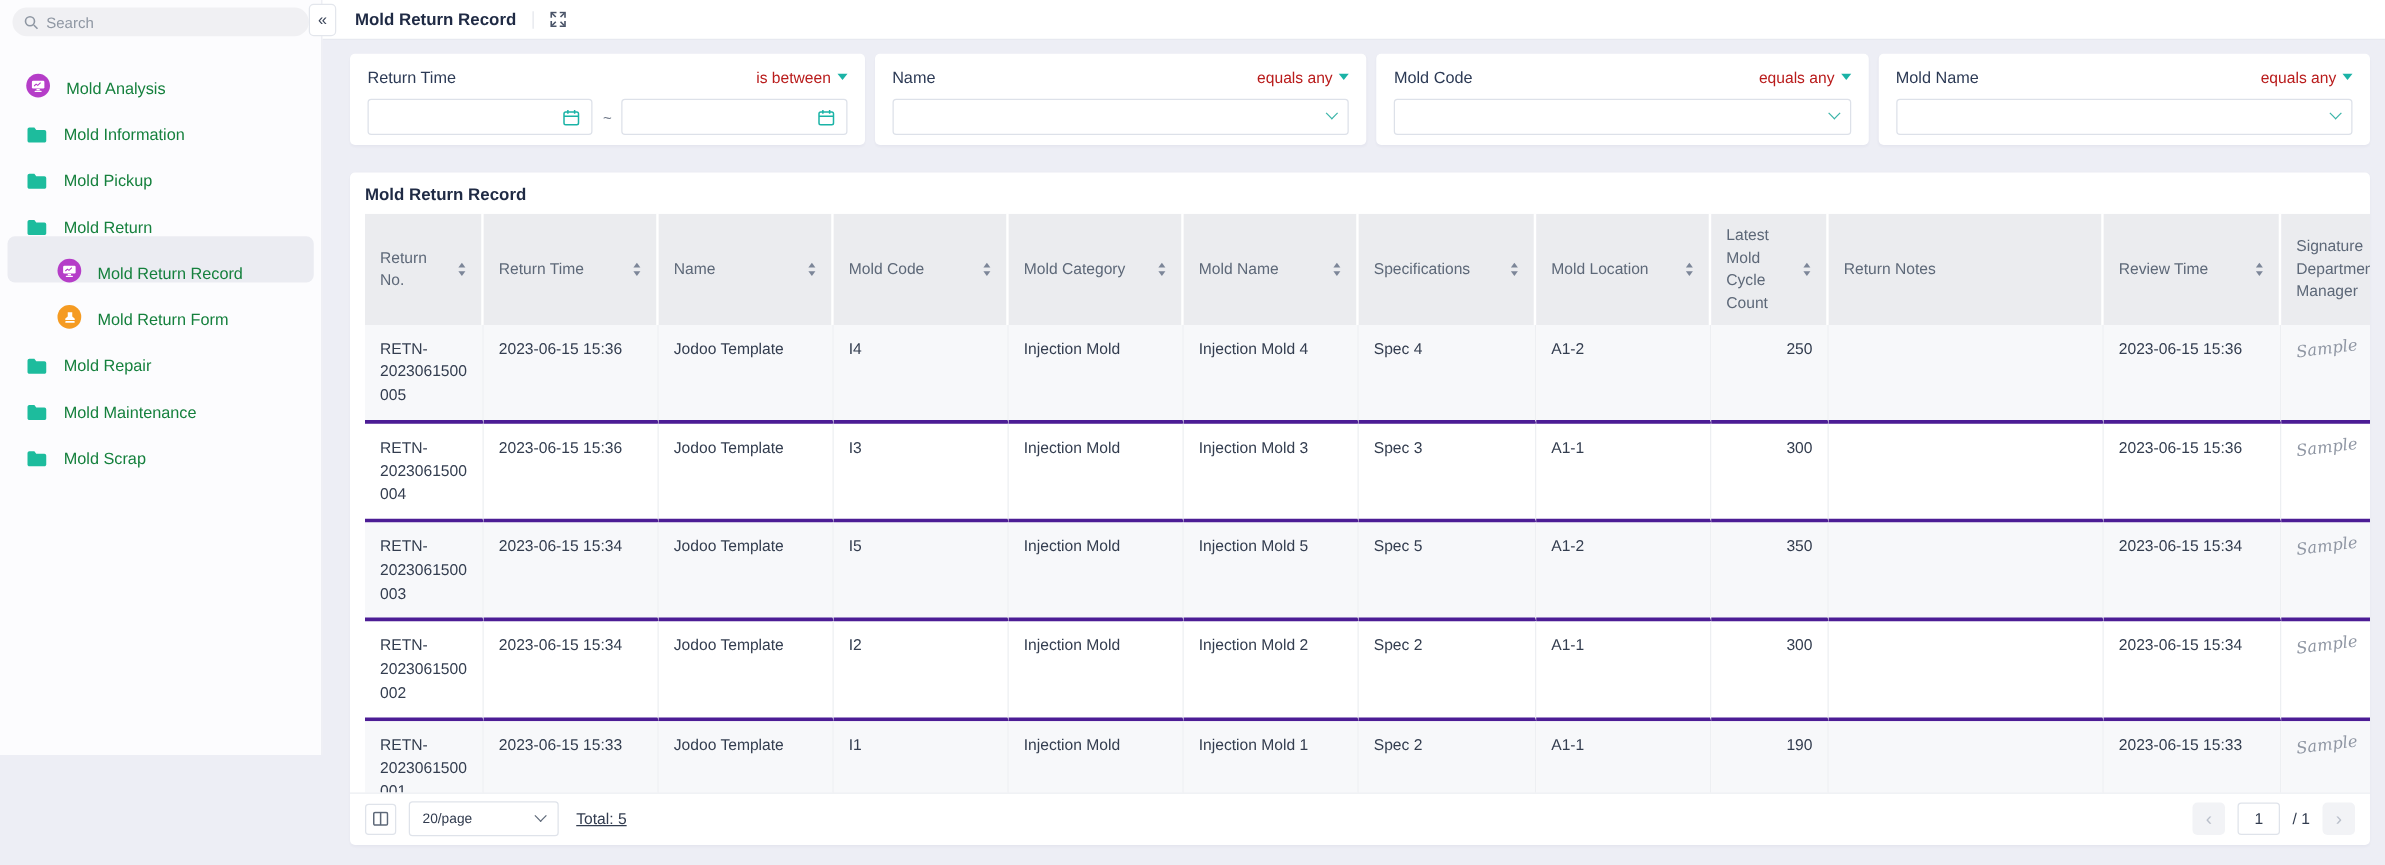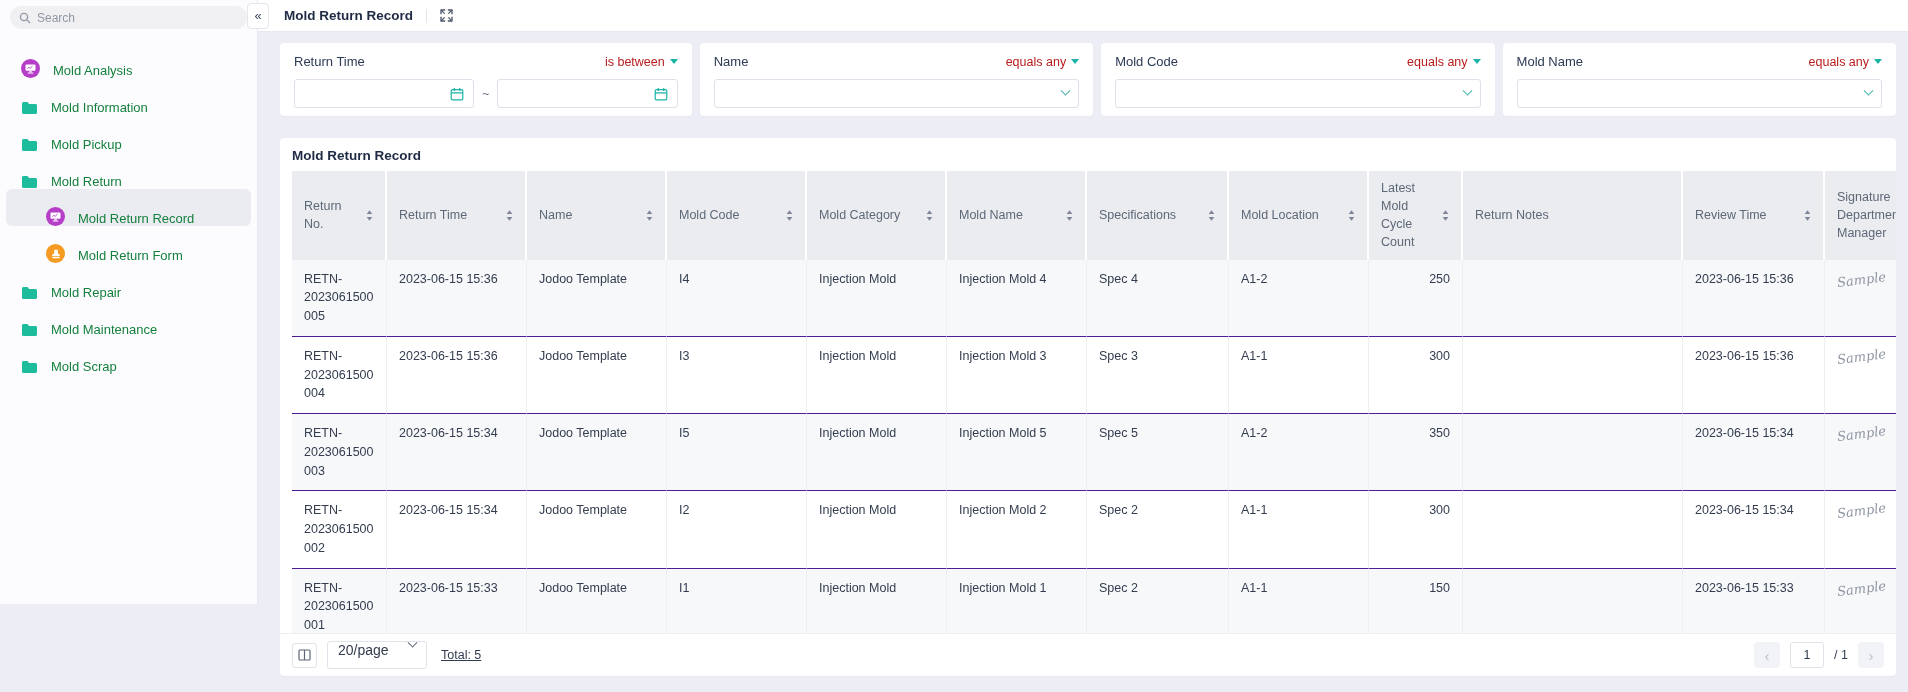--- a/index.html
+++ b/index.html
@@ -88,44 +88,44 @@
   table { border-collapse:separate; border-spacing:0; table-layout:fixed; width:1660px; }
   thead th {
     background:#ebecef; height:64px; padding:8px 12px; font-weight:normal;
     font-size:12.5px; color:#5d6878; text-align:left; vertical-align:middle;
     border-right:2px solid #fff; overflow:hidden;
   }
   thead th .th-inner { display:flex; justify-content:space-between; align-items:center; gap:6px; }
   thead th .th-label { line-height:1.45; }
   tbody td {
     height:71px; padding:10px 12px; font-size:12.5px; color:#333d4f;
-    vertical-align:top; border-right:1px solid #edeff2; border-bottom:1px solid #4c1d95;
+    vertical-align:top; border-right:1px solid #edeff2; border-bottom:3px solid #4c1d95;
     overflow:hidden; overflow-wrap:anywhere; line-height:1.5;
   }
   tbody tr:nth-child(odd) td { background:#f7f8fa; }
   tbody td:nth-child(9) { text-align:right; }
   .sig {
     display:inline-block; transform:rotate(-7deg);
     font-family:"DejaVu Serif", serif; font-style:italic;
     color:#8f96a3; font-size:13px; white-space:nowrap;
   }
 
   
   .card-footer {
     margin-top:auto; height:44px; border-top:1px solid #eceef2;
     display:flex; align-items:center; padding:0 12px; gap:10px;
   }
   .col-btn {
     width:25px; height:25px; border:1px solid #dfe3ea; border-radius:3px;
     display:flex; align-items:center; justify-content:center; cursor:pointer; background:#fff;
   }
   .pagesize {
-    width:100px; height:28px; border:1px solid #dfe3ea; border-radius:3px; background:#fff;
-    display:flex; justify-content:space-between; padding:0 10px;
-    font-size:14px; color:#323c4f; cursor:pointer;
+    width:120px; height:28px; border:1px solid #dfe3ea; border-radius:3px; background:#fff;
+    display:flex; align-items:center; justify-content:space-between; padding:0 10px;
+    font-size:11px; color:#323c4f; cursor:pointer;
   }
   .pagesize .chev { border-color:#5d6878; }
   .total { font-size:12.5px; color:#323c4f; margin-left:4px;text-decoration:underline; }
   .spacer { flex:1; }
   .pg-btn {
     width:26px; height:26px; background:#f2f3f6; border-radius:4px; border:none;
     display:flex; align-items:center; justify-content:center;
     color:#b9bfca; font-size:15px; line-height:1; cursor:default;
   }
   .pg-input {
@@ -512,21 +512,21 @@
             </tr>
             <tr>
               <td>RETN-2023061500001</td>
               <td>2023-06-15 15:33</td>
               <td>Jodoo Template</td>
               <td>I1</td>
               <td>Injection Mold</td>
               <td>Injection Mold 1</td>
               <td>Spec 2</td>
               <td>A1-1</td>
-              <td>150</td>
+              <td>190</td>
               <td></td>
               <td>2023-06-15 15:33</td>
               <td><span class="sig">Sample</span></td>
             </tr>
           </tbody>
       </table>
     </div>
 
     <div class="card-footer">
       <div class="col-btn">

